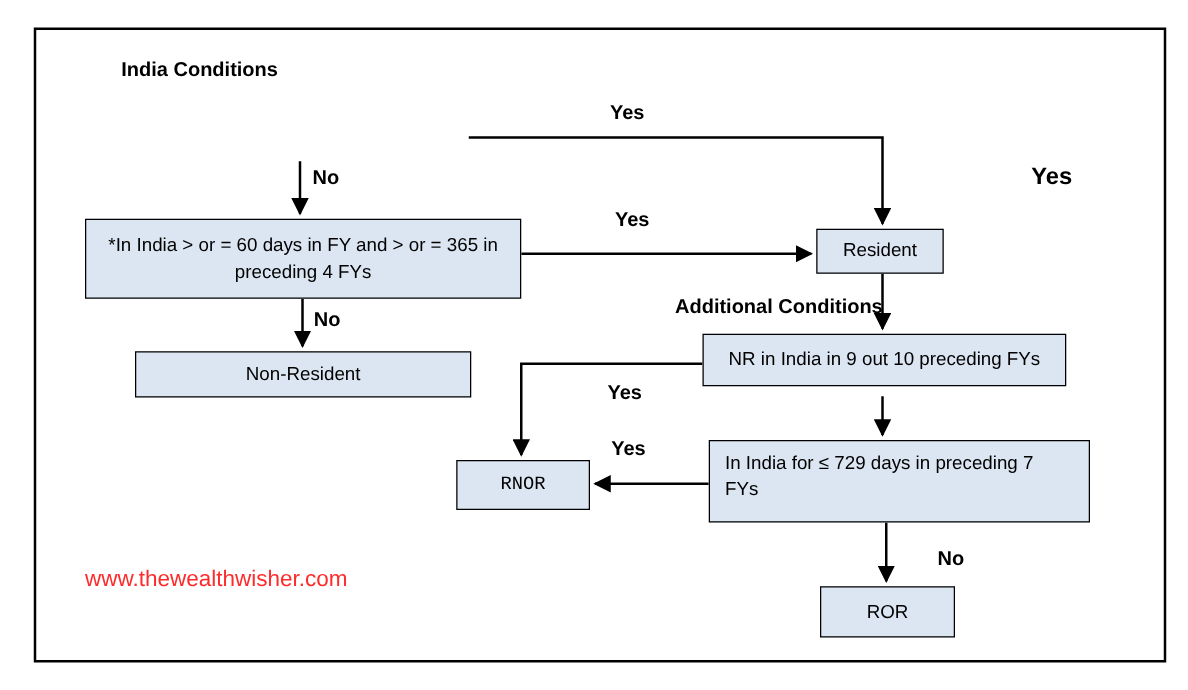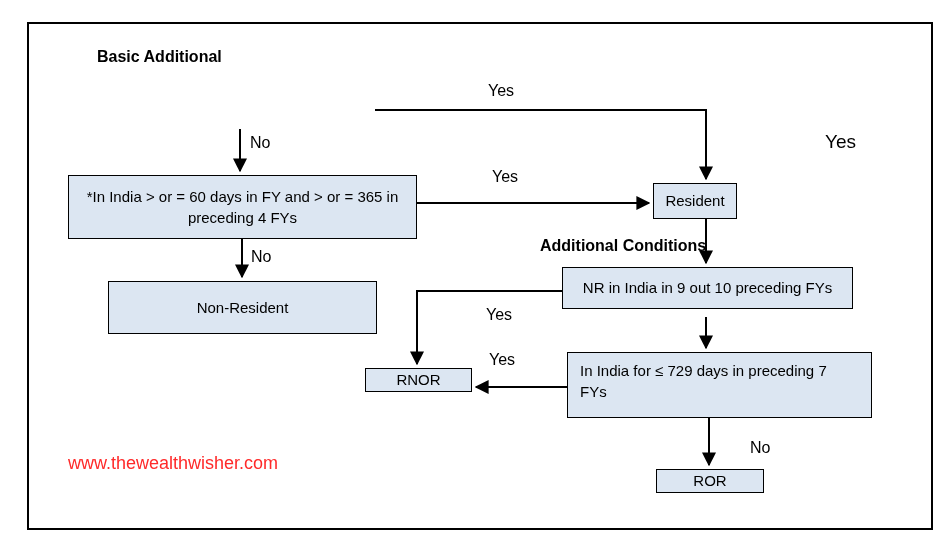--- a/index.html
+++ b/index.html
@@ -15,21 +15,21 @@
   .node{
     position:absolute;box-sizing:border-box;
     background:var(--node-fill);
     border:1.5px solid var(--node-border);
     display:flex;align-items:center;justify-content:center;
     font-size:15px;line-height:1.42;text-align:center;
     white-space:pre-line;
   }
   .node.left-align{justify-content:flex-start;align-items:flex-start;text-align:left;padding:7px 12px;}
   .heading{position:absolute;font-weight:bold;font-size:16px;white-space:nowrap;}
-  .edge-label{position:absolute;font-weight:normal;font-size:16px;white-space:nowrap;}
+  .edge-label{position:absolute;font-weight:bold;font-size:16px;white-space:nowrap;}
   .edge-label.big{font-size:19px;}
   #watermark{position:absolute;left:68px;top:453px;font-size:18px;color:var(--watermark);white-space:nowrap;}
   svg#wires{position:absolute;left:0;top:0;pointer-events:none;}
   svg#wires line,svg#wires polyline{stroke:var(--line);stroke-width:2;fill:none;}
 </style>
 </head>
 <body>
 
 <div id="stage">
 
@@ -45,32 +45,32 @@
     <line x1="240" y1="129" x2="240" y2="171" marker-end="url(#arr)"></line>
     <line x1="417" y1="203" x2="649" y2="203" marker-end="url(#arr)"></line>
     <line x1="242" y1="239" x2="242" y2="277" marker-end="url(#arr)"></line>
     <line x1="706" y1="219" x2="706" y2="263" marker-end="url(#arr)"></line>
     <line x1="706" y1="317" x2="706" y2="348" marker-end="url(#arr)"></line>
     <polyline points="562,291 417,291 417,364" marker-end="url(#arr)"></polyline>
     <line x1="567" y1="387" x2="476" y2="387" marker-end="url(#arr)"></line>
     <line x1="709" y1="418" x2="709" y2="465" marker-end="url(#arr)"></line>
   </svg>
 
-  <div class="heading" style="left:97px;top:48px;">Basic Additional</div>
+  <div class="heading" style="left:97px;top:48px;">India Conditions</div>
   <div class="heading" style="left:524px;top:237px;margin-left:16px;">Additional Conditions</div>
 
   <div class="node" style="left:68px;top:175px;width:349px;height:64px;text-align:center;">*In India &gt; or = 60 days in FY and &gt; or = 365 in
 preceding 4 FYs</div>
-  <div class="node" style="left:108px;top:281px;width:269px;height:53px;">Non-Resident</div>
-  <div class="node" style="left:653px;top:183px;width:84px;height:36px;">Resident</div>
+  <div class="node" style="left:108px;top:281px;width:269px;height:37px;">Non-Resident</div>
+  <div class="node" style="left:653px;top:183px;width:102px;height:36px;">Resident</div>
   <div class="node" style="left:562px;top:267px;width:291px;height:42px;">NR in India in 9 out 10 preceding FYs</div>
   <div class="node left-align" style="left:567px;top:352px;width:305px;height:66px;">In India for ≤ 729 days in preceding 7
 FYs</div>
-  <div class="node" style="left:365px;top:368px;width:107px;height:24px;">RNOR</div>
-  <div class="node" style="left:656px;top:469px;width:108px;height:24px;">ROR</div>
+  <div class="node" style="left:365px;top:368px;width:107px;height:40px;font-family:Liberation Mono, monospace;">RNOR</div>
+  <div class="node" style="left:656px;top:469px;width:108px;height:41px;">ROR</div>
 
   <div class="edge-label" style="left:488px;top:82px;">Yes</div>
   <div class="edge-label" style="left:250px;top:134px;">No</div>
   <div class="edge-label" style="left:492px;top:168px;">Yes</div>
   <div class="edge-label" style="left:251px;top:248px;">No</div>
   <div class="edge-label big" style="left:825px;top:131px;">Yes</div>
   <div class="edge-label" style="left:486px;top:306px;">Yes</div>
   <div class="edge-label" style="left:489px;top:351px;">Yes</div>
   <div class="edge-label" style="left:750px;top:439px;">No</div>
 

